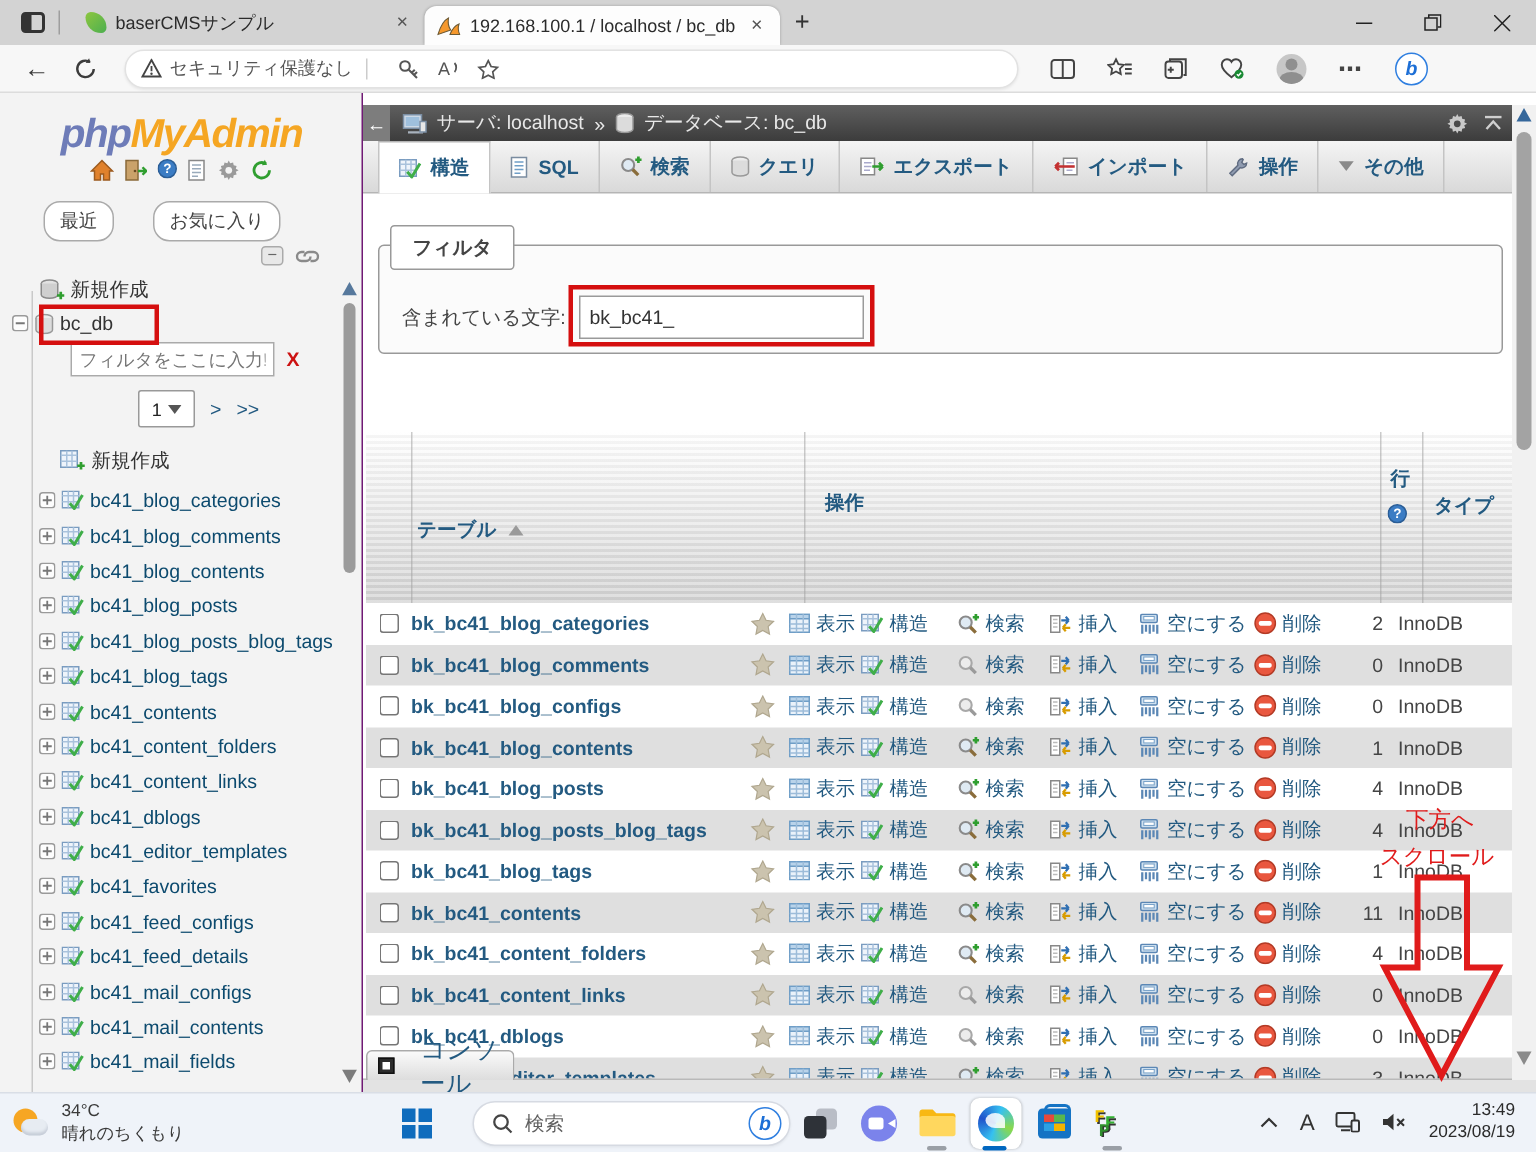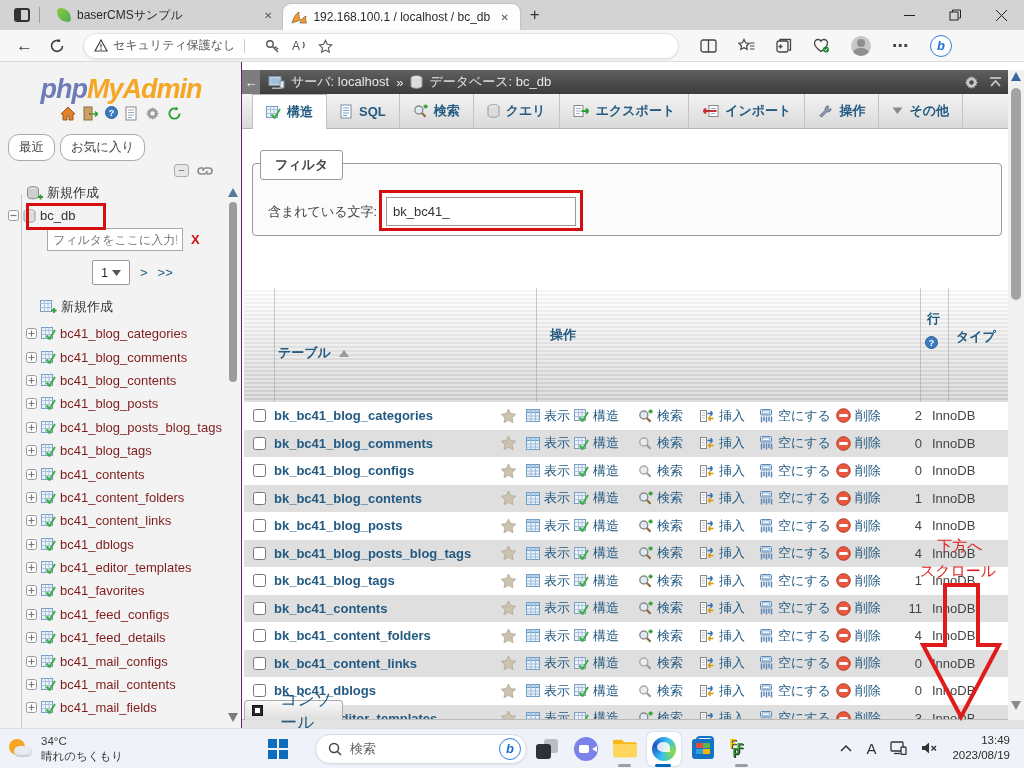--- a/index.html
+++ b/index.html
@@ -37,31 +37,31 @@
   .avatar::before { content:""; position:absolute; left:6px; top:3px; width:8px; height:8px; border-radius:50%; background:#8f8f8f; }
   .avatar::after { content:""; position:absolute; left:2px; top:12px; width:16px; height:10px; border-radius:50%; background:#8f8f8f; }
   .bing-ic { width:22px; height:22px; border-radius:50%; background:#fff; border:1.5px solid #2f7fe0; color:#1d6fd6; font-weight:bold; font-size:13px; display:flex; align-items:center; justify-content:center; font-style:italic; }
 
   
   .sidebar { position:absolute; left:0; top:62px; width:242px; height:666px; background:#f3f3f3; border-right:1px solid #701a75; overflow:hidden; }
   .pma-logo { position:absolute; left:0; top:12px; width:242px; text-align:center; font-size:27px; font-weight:bold; font-style:italic; letter-spacing:-1px; }
   .pma-logo .lp { color:#6e7cb8; } .pma-logo .lr { color:#f5a623; }
   .side-icons { position:absolute; left:0; top:44px; width:242px; display:flex; justify-content:center; gap:7px; }
   .sbtns { position:absolute; left:8px; top:72px; display:flex; gap:5px; }
-  .sbtn { background:#fff; border:1px solid #aaa; border-radius:11px; font-size:12.5px; color:#444; padding:4px 10px; }
+  .sbtn { background:#fff; border:1px solid #aaa; border-radius:11px; font-size:12.5px; color:#444; padding:4px 10px;margin-left:21px; }
   .mini-ics { position:absolute; right:28px; top:102px; display:flex; gap:8px; color:#888; align-items:center; }
   .mini-box { width:15px; height:13px; background:#e8e8e8; border:1px solid #aaa; border-radius:3px; font-size:11px; line-height:10px; text-align:center; color:#666; }
   .tree-item { position:absolute; display:flex; align-items:center; gap:4px; font-size:13px; color:#333; white-space:nowrap; }
   .side-filter { position:absolute; left:47px; top:166px; display:flex; align-items:center; gap:8px; }
   .side-filter input { width:136px; height:23px; border:1px solid #aaa; font-size:12px; padding:0 5px; color:#333; background:#fff; }
   .side-filter .fx { color:#cc1111; font-weight:bold; font-size:13px; }
   .side-pager { position:absolute; left:92px; top:198px; display:flex; align-items:center; gap:10px; font-size:13px; color:#235a81; }
   .pg-sel { width:38px; height:25px; background:#fff; border:1px solid #999; border-radius:2px; display:flex; align-items:center; justify-content:center; gap:4px; font-size:12px; color:#222; }
   .side-list { position:absolute; left:0; top:260px; width:228px; }
-  .side-li { height:23.4px; display:flex; align-items:center; gap:4px; padding-left:26px; font-size:13px; color:#7f1d1d; white-space:nowrap; overflow:hidden; }
+  .side-li { height:23.4px; display:flex; align-items:center; gap:4px; padding-left:26px; font-size:13px; color:#0c4a6e; white-space:nowrap; overflow:hidden; }
   .treeline { position:absolute; left:21px; top:132px; width:1px; height:580px; background:#c9c9c9; }
   .side-scroll { position:absolute; right:2px; top:126px; width:12px; height:540px; }
   .sthumb { position:absolute; left:2px; width:8px; border-radius:4px; background:#9b9b9b; }
 
   
   .content { position:absolute; left:242px; top:62px; width:782px; height:666px; background:#fff; overflow:hidden; }
   .pma-topbar { position:absolute; left:0; top:8px; width:782px; height:24px; background:linear-gradient(#5f5f5f,#3c3c3c); color:#e8e8e8; font-size:13px; display:flex; align-items:center; }
   .backbtn { width:18px; height:24px; background:#7d7d7d; color:#fff; display:flex; align-items:center; justify-content:center; font-size:13px; margin-right:8px; }
   .crumb { display:flex; align-items:center; gap:6px; }
   .topbar-right { position:absolute; right:22px; top:0; height:24px; display:flex; align-items:center; gap:10px; color:#cfcfcf; }

